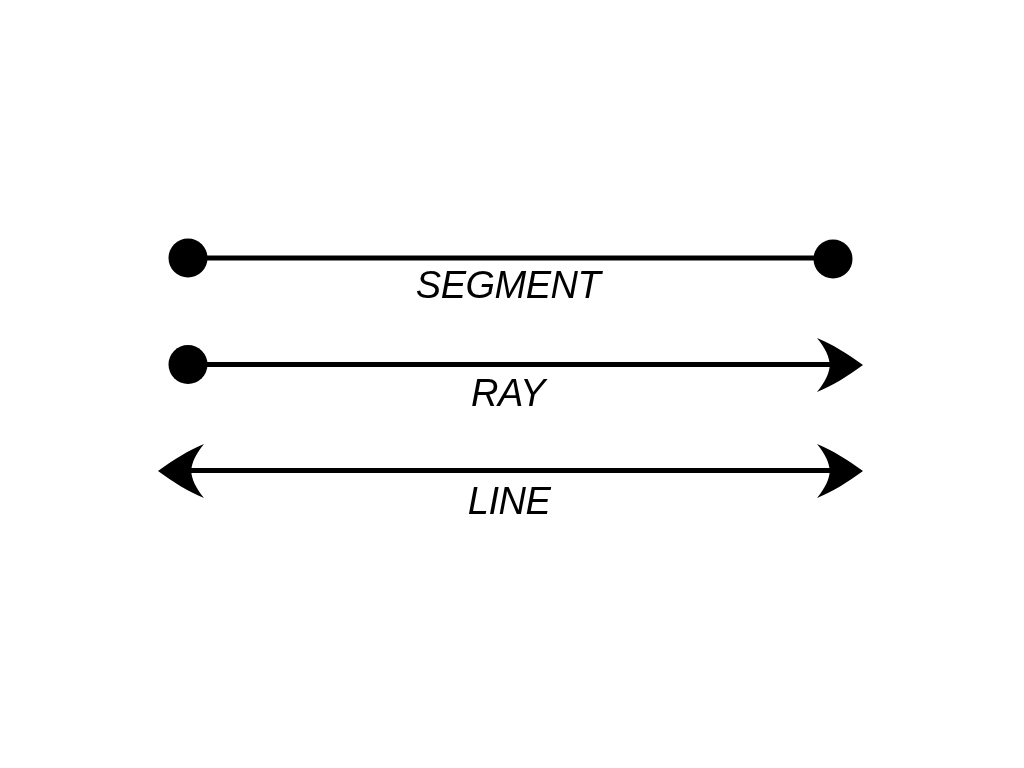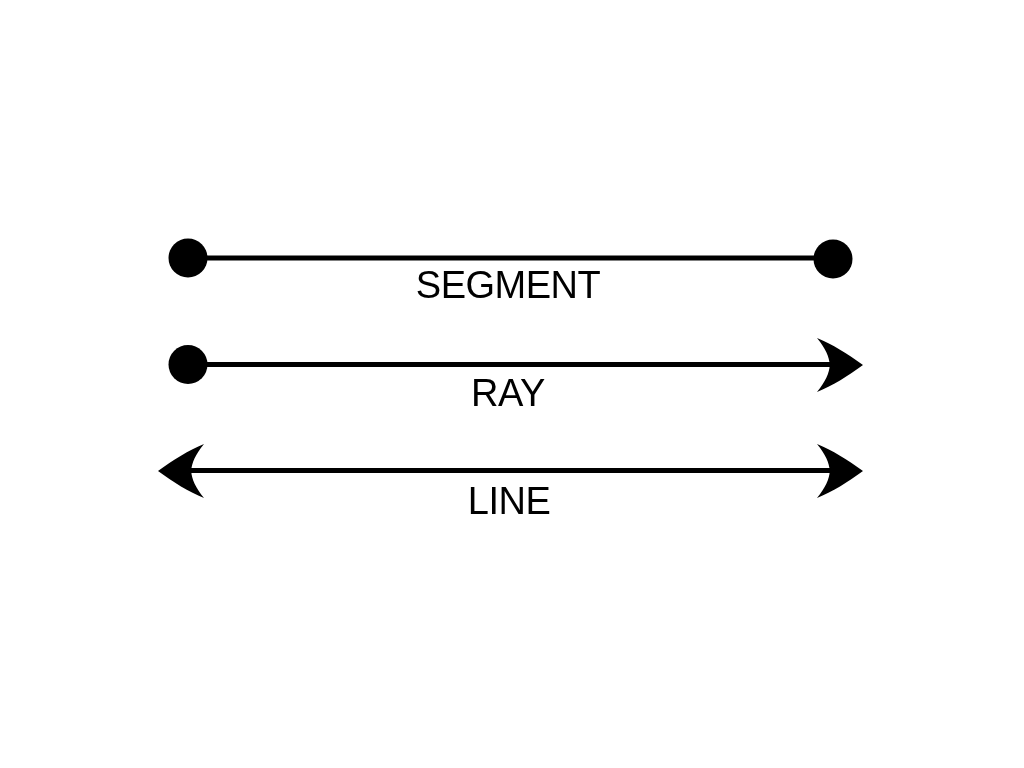--- a/index.html
+++ b/index.html
@@ -11,20 +11,21 @@
     height: 768px;
     background: #ffffff;
     overflow: hidden;
     font-family: "Liberation Sans", sans-serif;
   }
   .canvas {
     position: relative;
     width: 1024px;
     height: 652px;
     background: #ffffff;
+    font-style: italic;
   }
   svg {
     display: block;
   }
   .row-label {
     font-family: "Liberation Sans", sans-serif;
     font-size: 38px;
     font-weight: 400;
     letter-spacing: -0.5px;
   }

